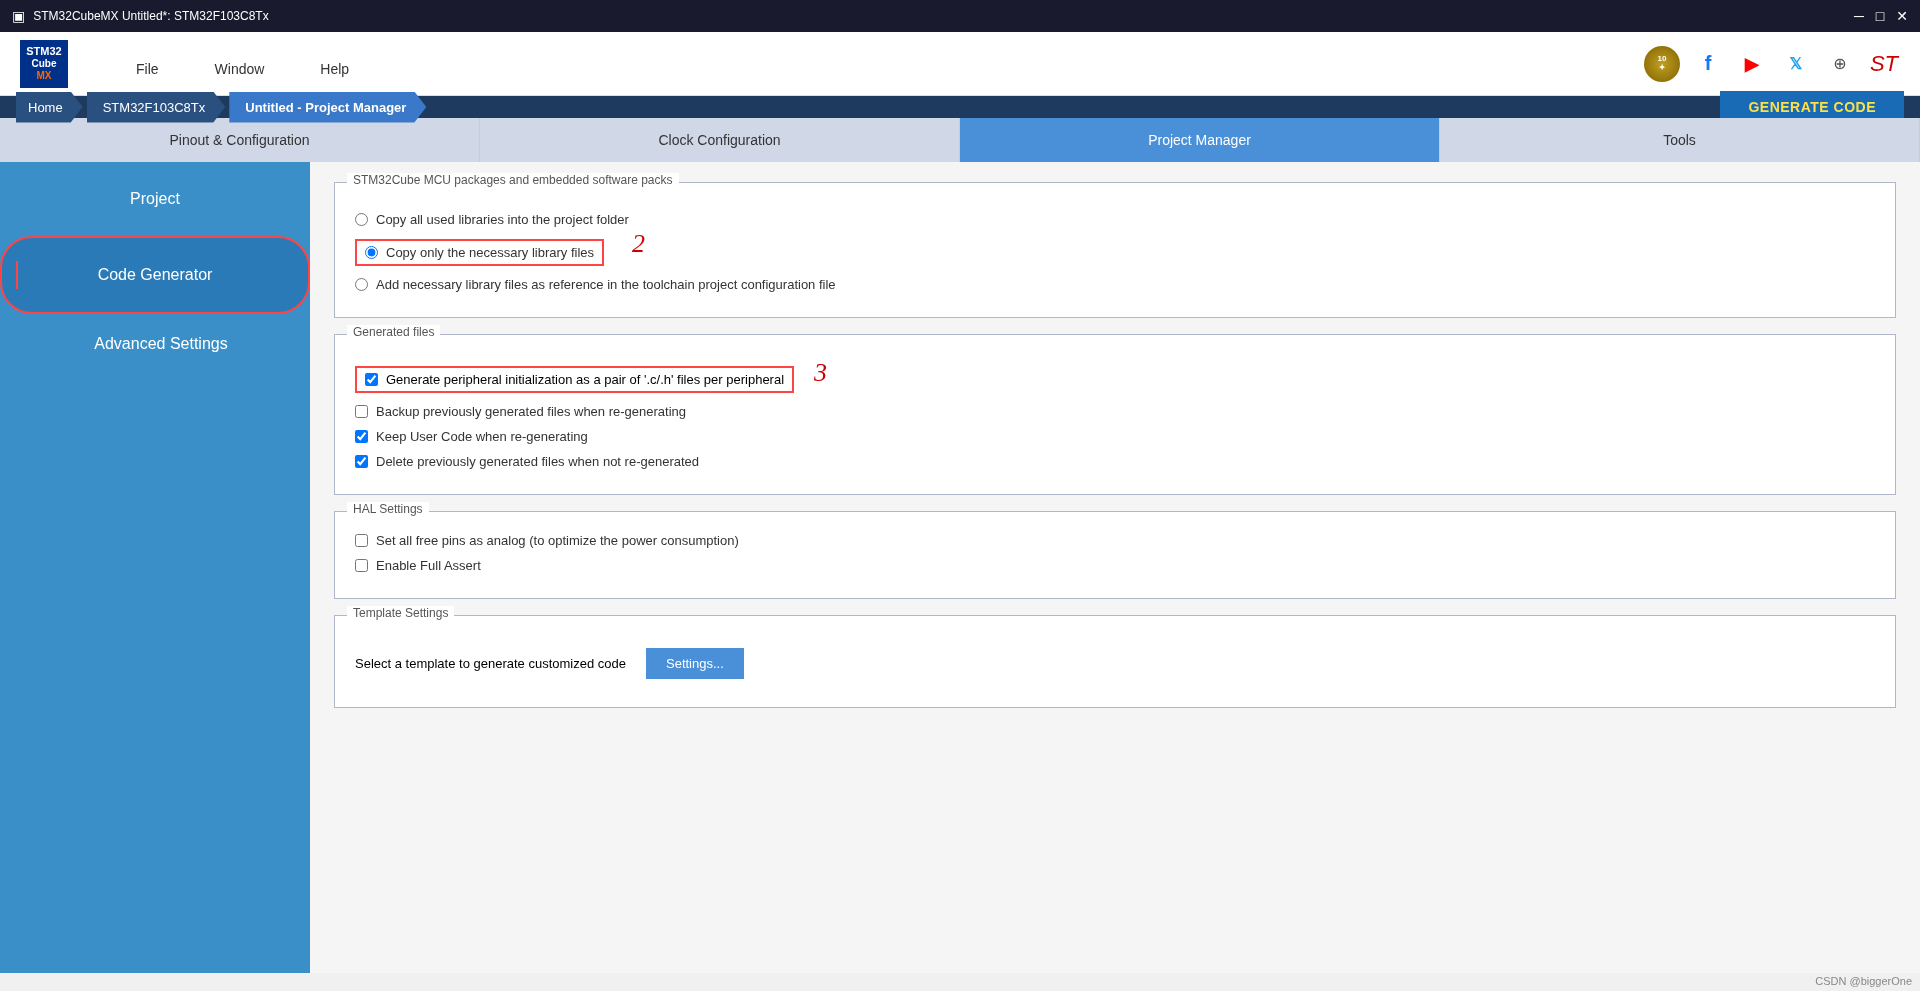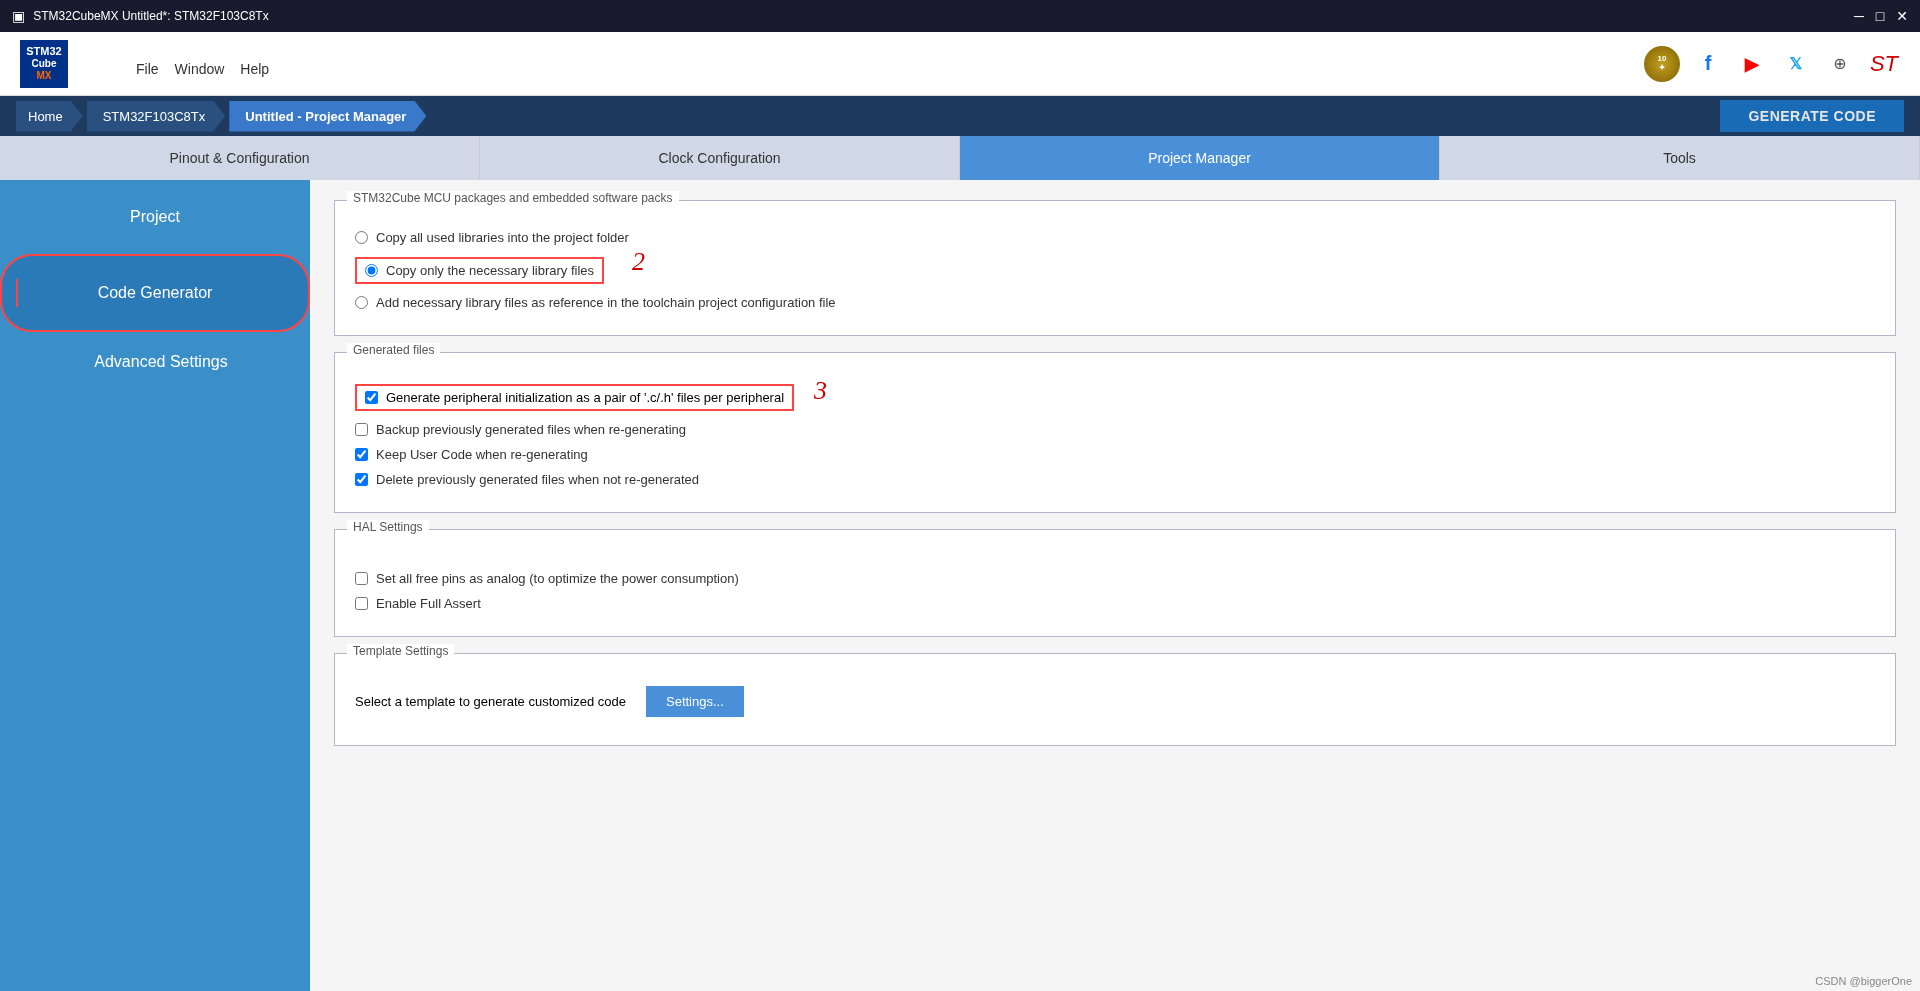--- a/index.html
+++ b/index.html
@@ -31,59 +31,59 @@
     .logo-area { display: flex; align-items: center; gap: 8px; margin-right: 60px; }
     .logo-box {
       width: 48px; height: 48px;
       background: #003087;
       display: flex; flex-direction: column; align-items: center; justify-content: center;
       color: white; font-size: 9px; font-weight: bold; line-height: 1.2;
     }
     .logo-stm { font-size: 11px; font-weight: bold; }
     .logo-cube { font-size: 10px; }
     .logo-mx { font-size: 10px; color: #ff6600; }
-    .menu-items { display: flex; flex: 1; margin-top: 10px; }
+    .menu-items { display: flex; gap: 40px; flex: 1; margin-top: 10px; }
     .menu-item { font-size: 14px; color: #333; cursor: pointer; padding: 4px 8px; }
     .social-icons { display: flex; align-items: center; gap: 12px; }
     .social-icon { width: 32px; height: 32px; display: flex; align-items: center; justify-content: center; font-size: 16px; cursor: pointer; }
     .anniversary-badge {
       width: 36px; height: 36px; border-radius: 50%;
       background: radial-gradient(circle, #c0a020, #806000);
       display: flex; align-items: center; justify-content: center;
       color: white; font-size: 8px; font-weight: bold; text-align: center; line-height: 1.1;
     }
 
     
     .breadcrumb-bar {
       background: #1e3a5f;
       display: flex;
       align-items: center;
       padding: 0 16px;
-      height: 40px;
+      height: 22px;
       gap: 0;
     }
     .breadcrumb-item {
       background: #2a5080;
       color: white;
       padding: 8px 20px 8px 16px;
       font-size: 13px;
       position: relative;
       cursor: pointer;
       clip-path: polygon(0 0, calc(100% - 12px) 0, 100% 50%, calc(100% - 12px) 100%, 0 100%);
       margin-right: 4px;
     }
     .breadcrumb-item.active {
       background: #3a78c9;
       font-weight: bold;
     }
     .breadcrumb-item:first-child { padding-left: 12px; }
     .generate-code-btn {
       margin-left: auto;
       background: #1a6bb5;
-      color: #e5e5e5;
+      color: #fde047;
       border: none;
       padding: 8px 28px;
       font-size: 14px;
       font-weight: bold;
       cursor: pointer;
       letter-spacing: 0.5px;
     }
 
     
     .tab-bar {
@@ -358,21 +358,21 @@
         </div>
         <div class="checkbox-item">
           <input type="checkbox" id="delete_prev" checked="" style="">
           <label for="delete_prev">Delete previously generated files when not re-generated</label>
         </div>
       </div>
     </div>
 
     <div class="section">
       <span class="section-title">HAL Settings</span>
-      <div class="checkbox-group" style="margin-top:20px;">
+      <div class="checkbox-group" style="margin-top:0;">
         <div class="checkbox-item">
           <input type="checkbox" id="free_pins" style="">
           <label for="free_pins">Set all free pins as analog (to optimize the power consumption)</label>
         </div>
         <div class="checkbox-item">
           <input type="checkbox" id="full_assert" style="">
           <label for="full_assert">Enable Full Assert</label>
         </div>
       </div>
     </div>

